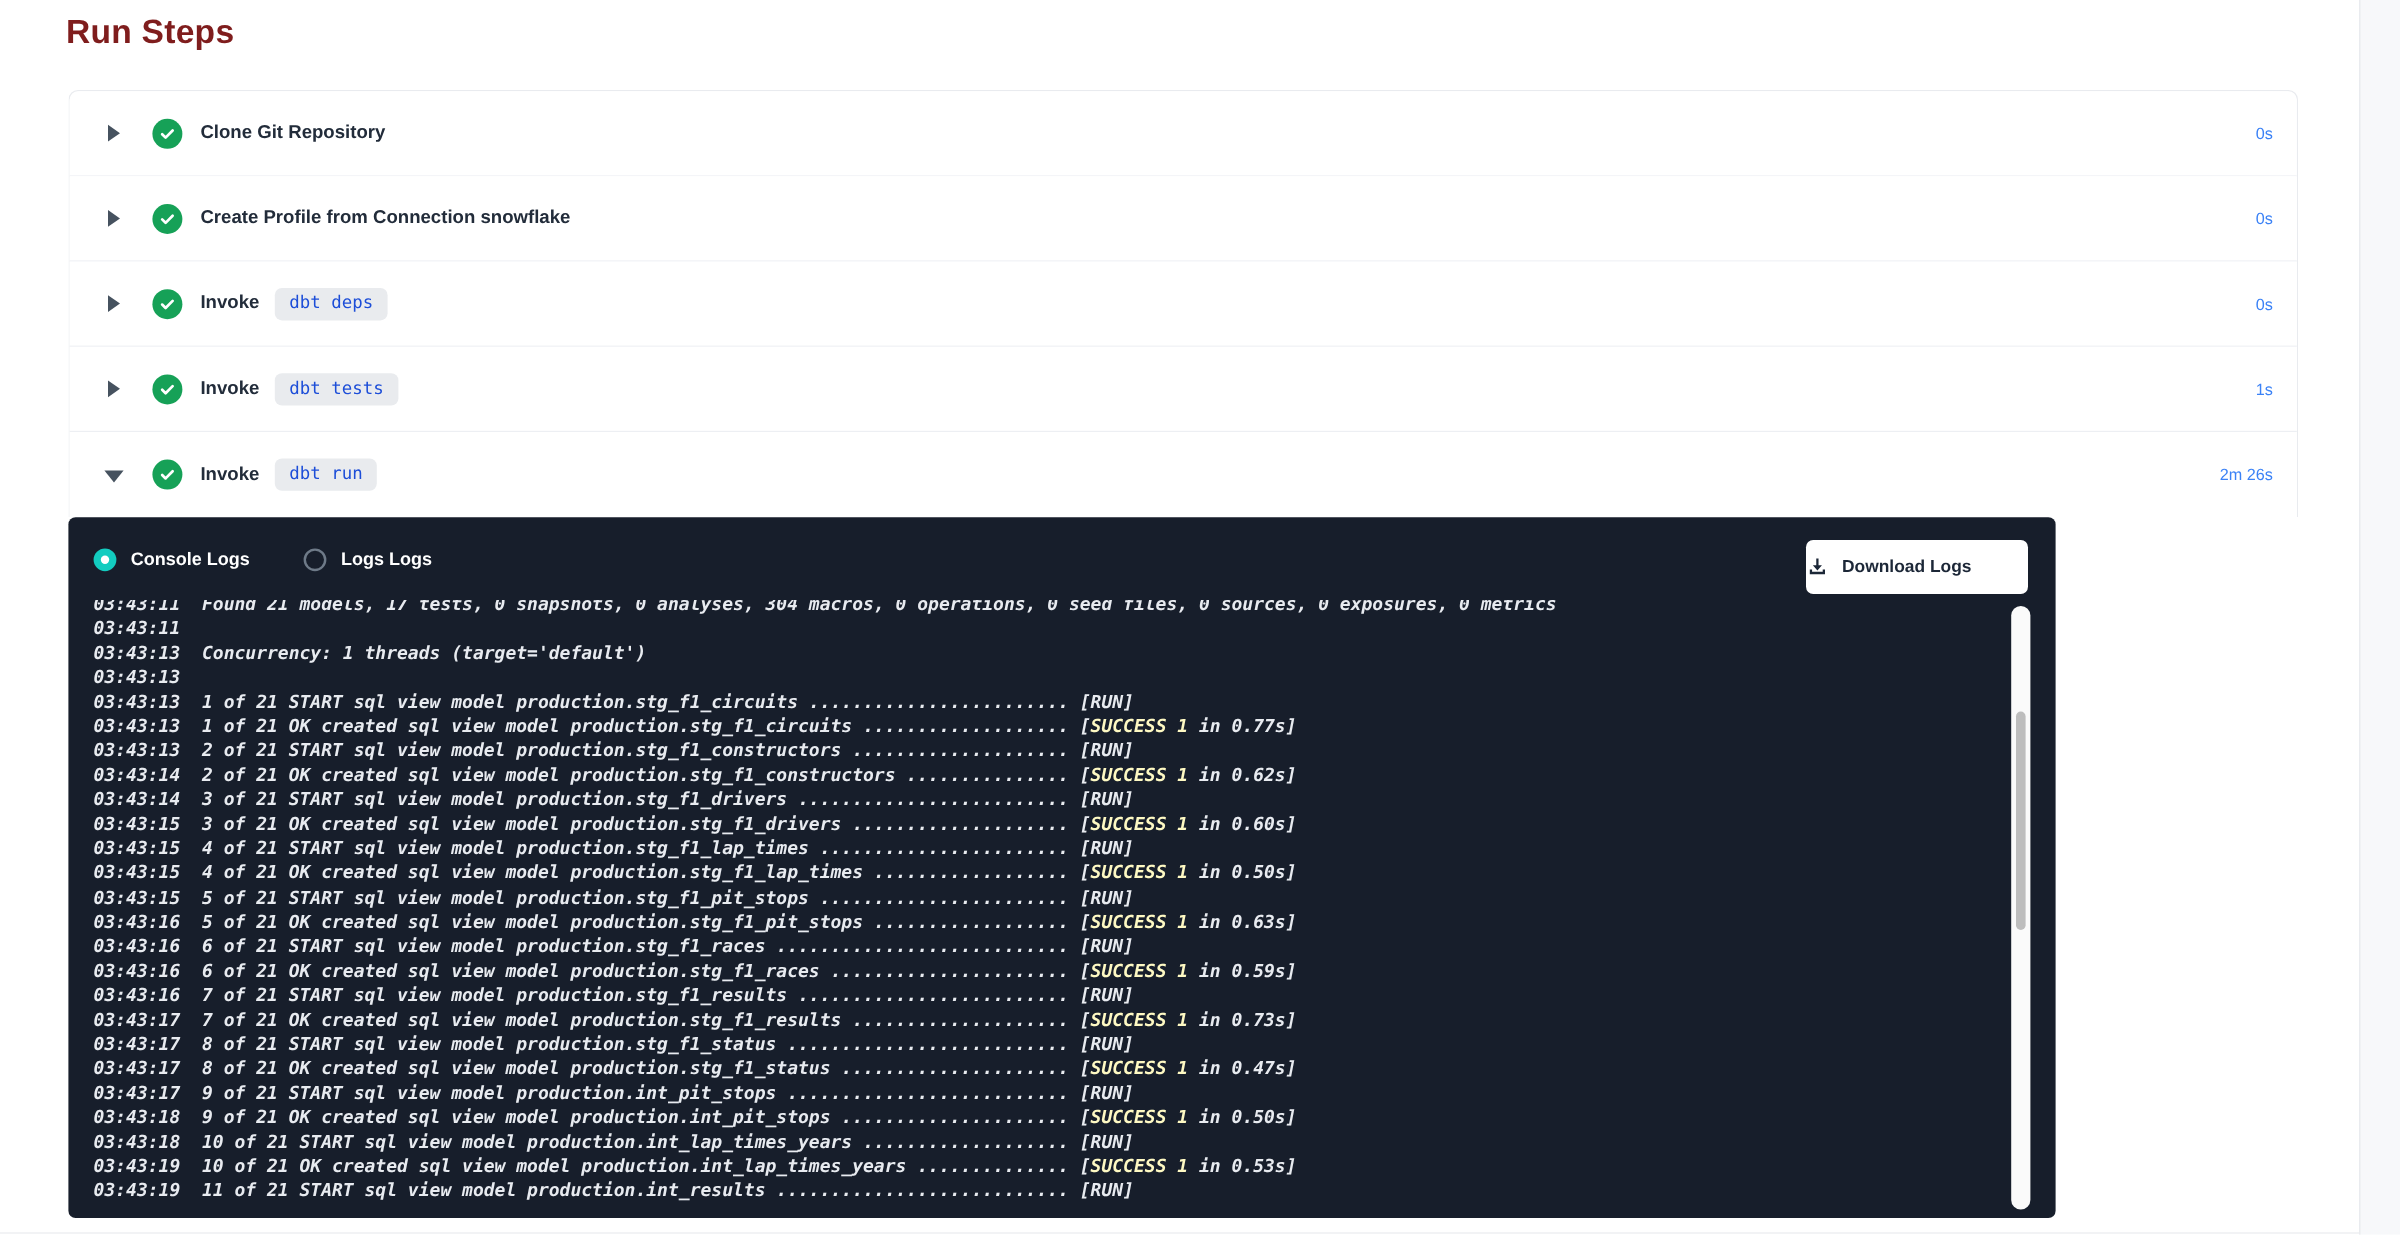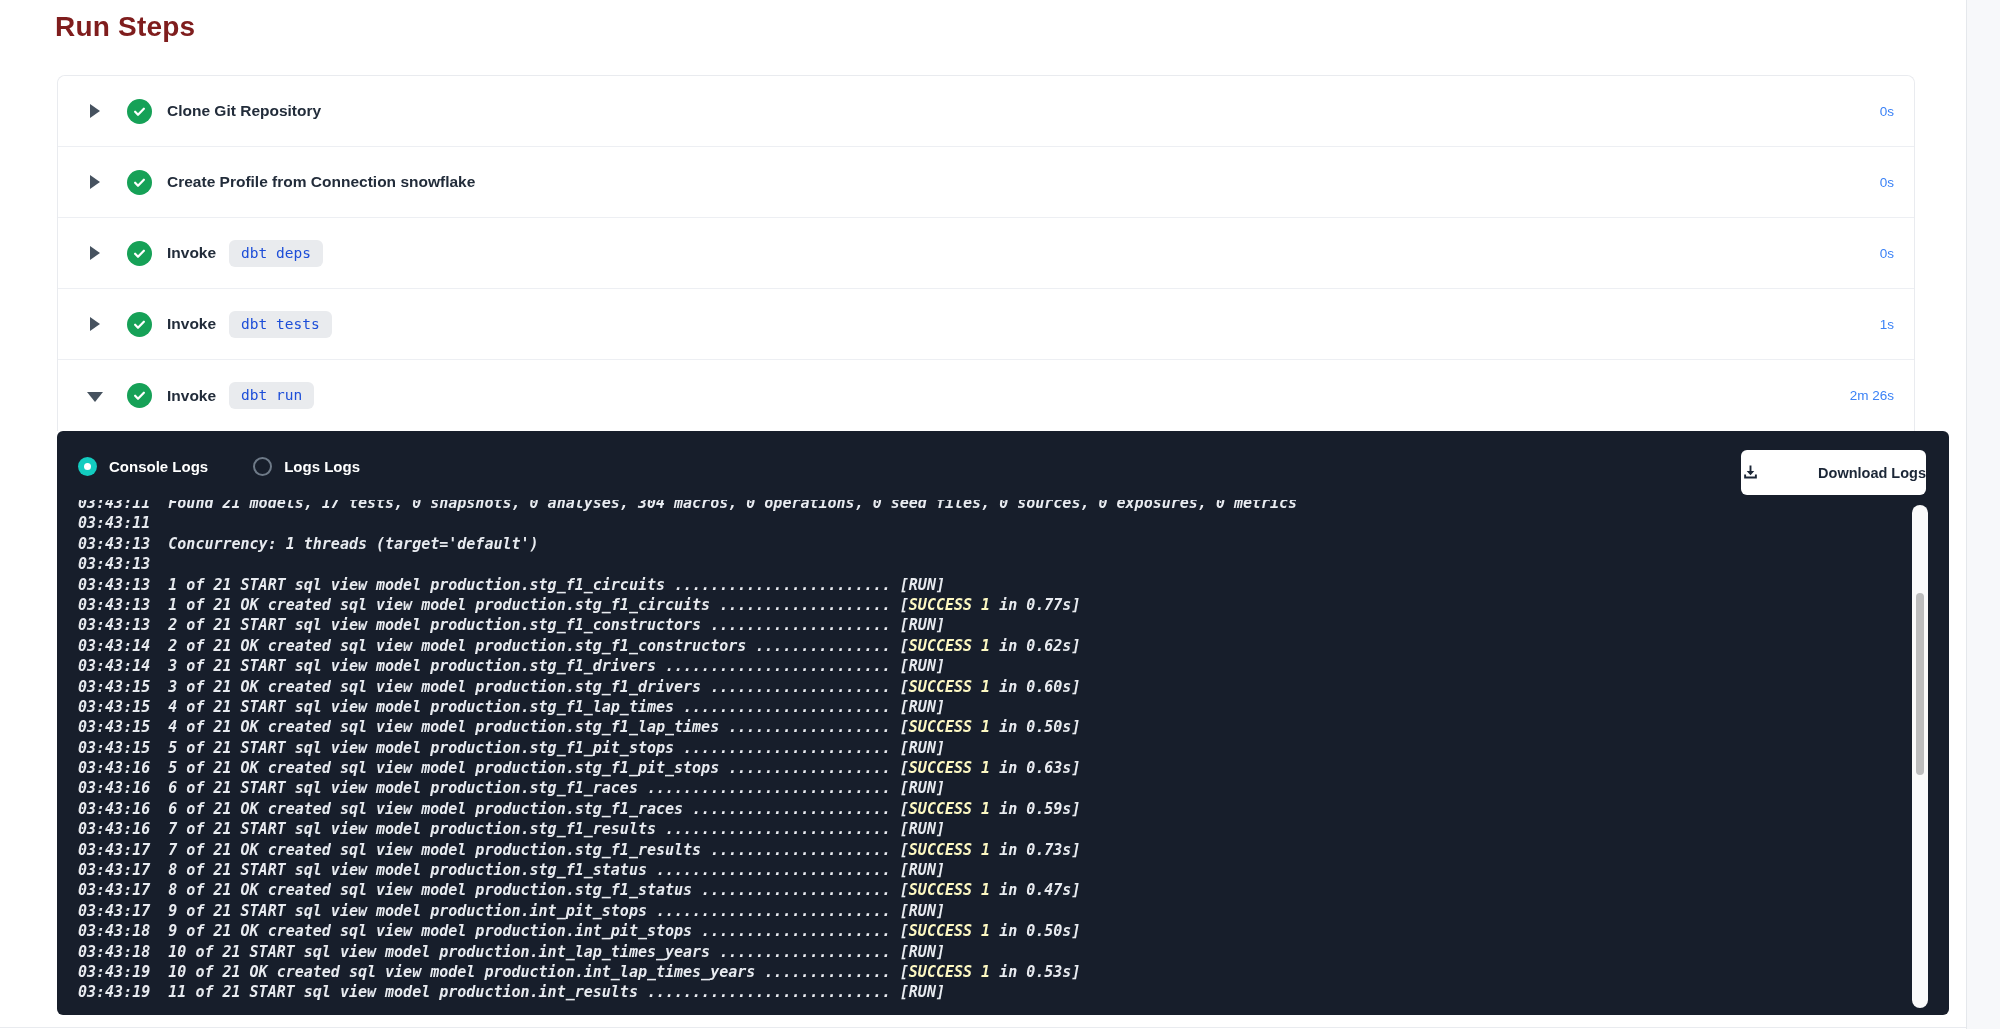--- a/index.html
+++ b/index.html
@@ -33,34 +33,34 @@
            display:flex; align-items:center; justify-content:center; flex:0 0 25px; }
   .check svg { width:15px; height:15px; }
 
   .step-label { margin-left:15px; font-size:15.5px; font-weight:bold; color:#222c3a; }
 
   .chip { margin-left:13px; background:#e9ebee; border-radius:6px; padding:5px 12px 6px;
           font-family:"DejaVu Sans Mono", monospace; font-size:14.5px; color:#1d4ed8; }
 
   .duration { margin-left:auto; color:#3b82f6; font-size:13.5px; }
 
-  .console { position:absolute; left:57px; top:431px; width:1892px; height:584px;
+  .console { position:absolute; left:57px; top:431px; width:1656px; height:584px;
              background:#171e2b; border-radius:6px; }
 
   .console-tabs { position:absolute; left:21px; top:0; height:70px; display:flex; align-items:center; }
   .tab { display:flex; align-items:center; margin-right:45px; cursor:pointer; }
   .radio { width:19px; height:19px; border-radius:50%; position:relative; flex:0 0 19px; }
   .tab.selected .radio { background:#13ccc0; }
   .tab.selected .radio::after { content:""; position:absolute; left:6px; top:6px; width:7px; height:7px;
                                 border-radius:50%; background:#ffffff; }
   .tab:not(.selected) .radio { border:2.5px solid #6e7a88; }
   .tab-label { margin-left:12px; color:#ffffff; font-size:15px; font-weight:bold; }
 
   .download-btn { position:absolute; right:23px; top:19px; width:185px; height:45px; background:#ffffff;
-                  border:none; border-radius:6px; display:flex; align-items:center; justify-content:space-between;
+                  border:none; border-radius:6px; display:flex; align-items:center; justify-content:flex-start;
                   gap:11px; color:#1c2737; font-weight:bold; font-size:14.5px; cursor:pointer;
                   font-family:"Liberation Sans", sans-serif; }
 
   .log-viewport { position:absolute; left:21px; top:69px; right:62px; bottom:10px; overflow:hidden; }
   .log-content { margin-top:-7px; font-family:"DejaVu Sans Mono", monospace; font-size:15px;
                  font-weight:bold; color:#e8ebf0; line-height:20.4px; white-space:pre; }
   .log-line { height:20.4px;font-style:italic; }
   .log-line .green { color:#fef9c3; }
 
   .sb-track { position:absolute; right:21px; top:74px; width:16px; height:503px;

